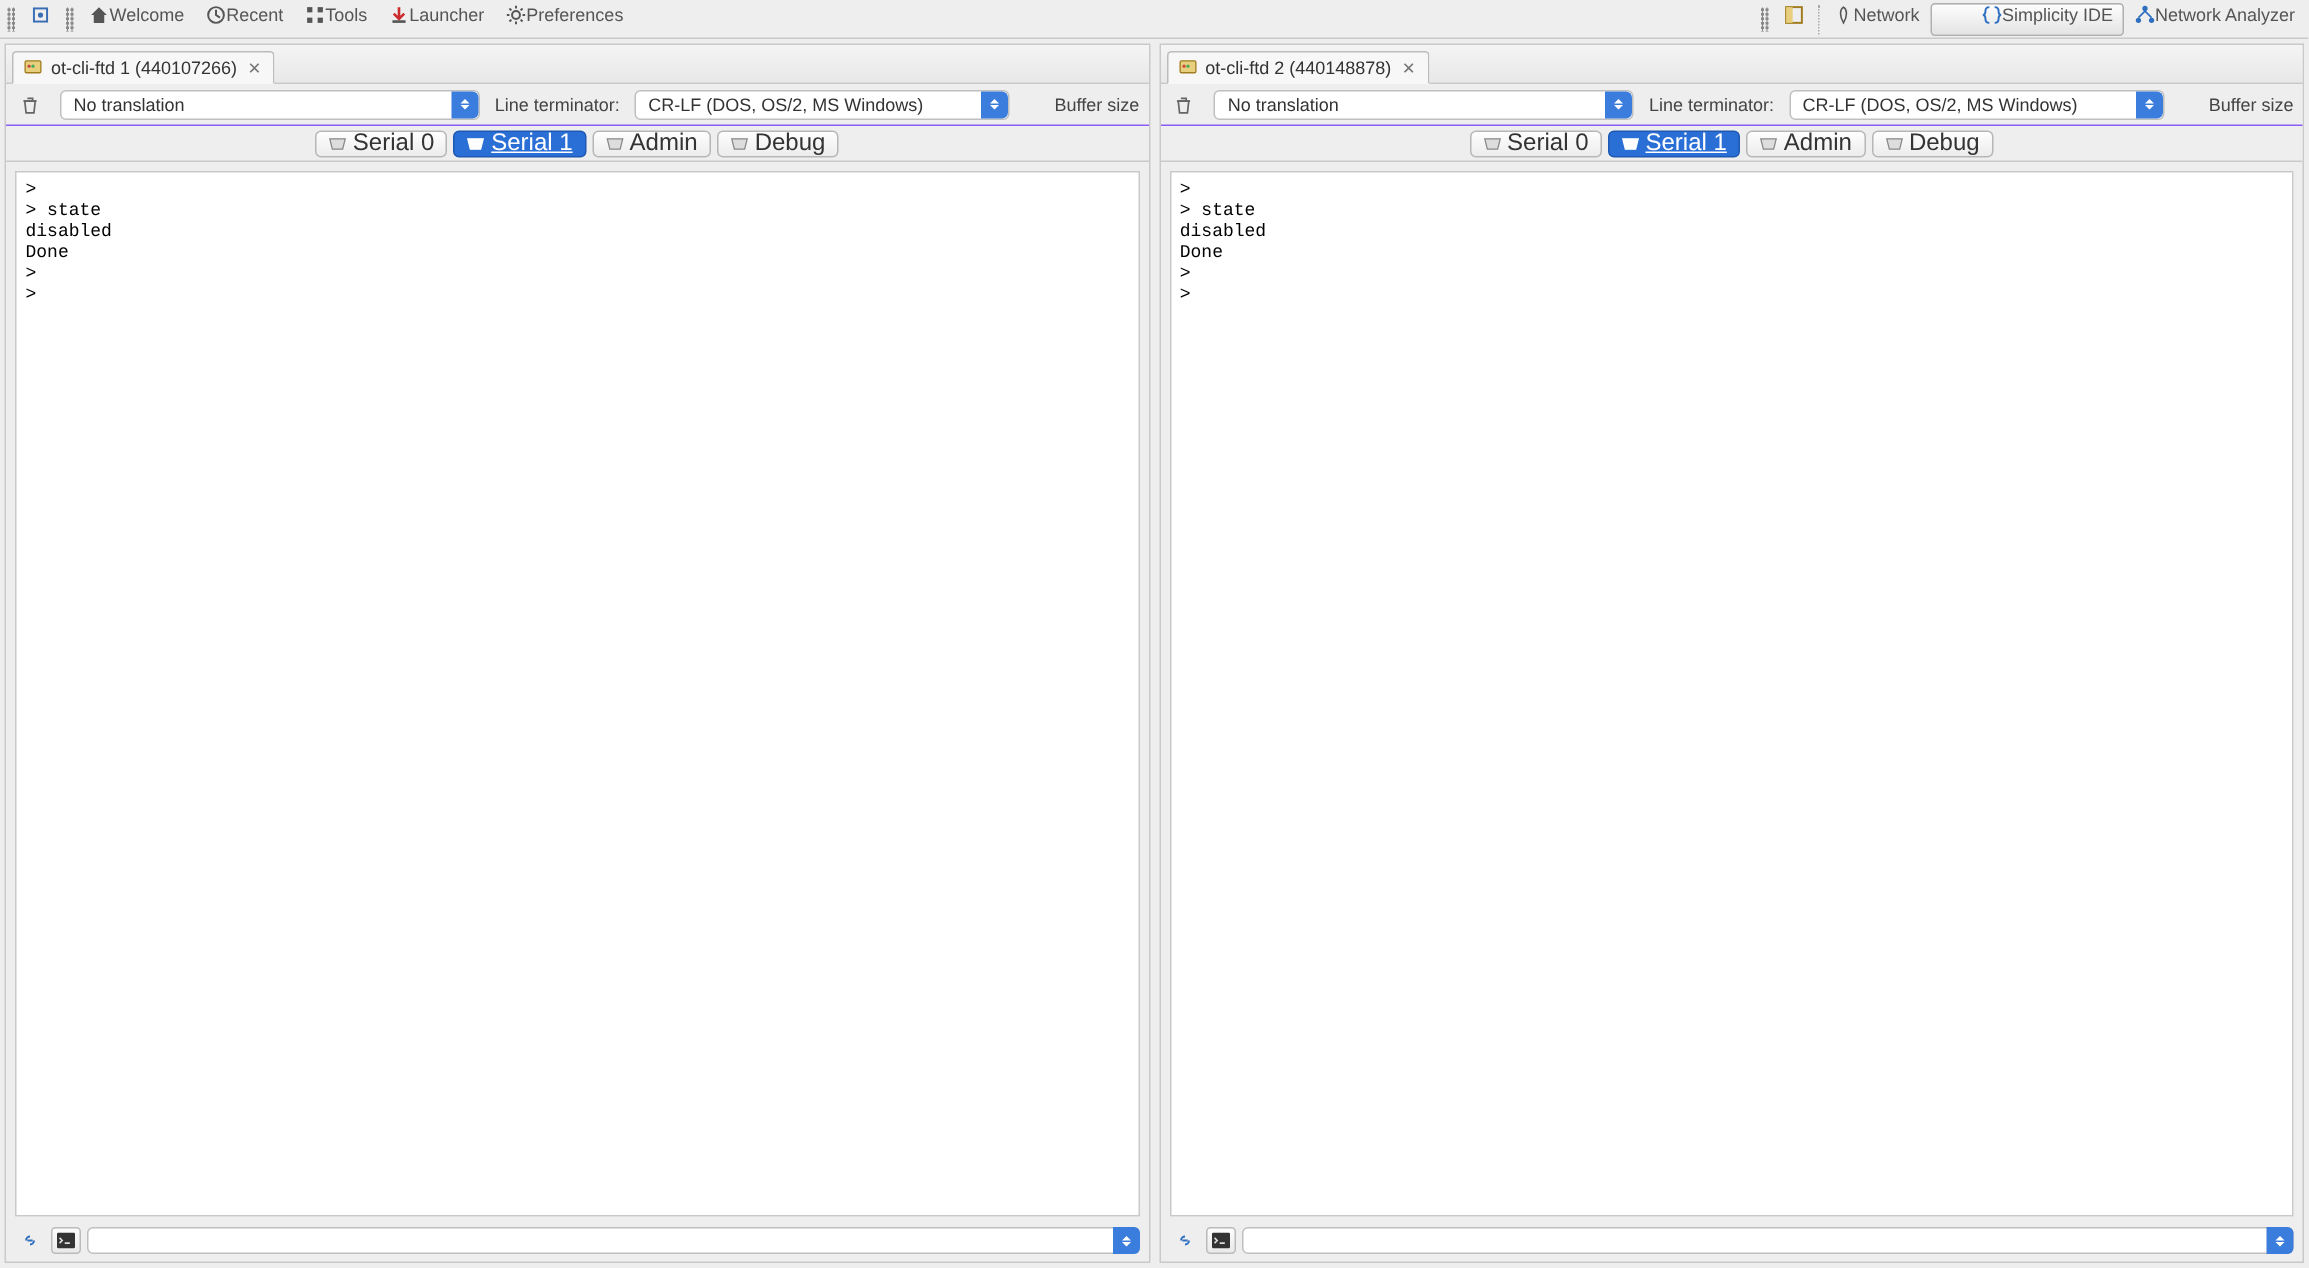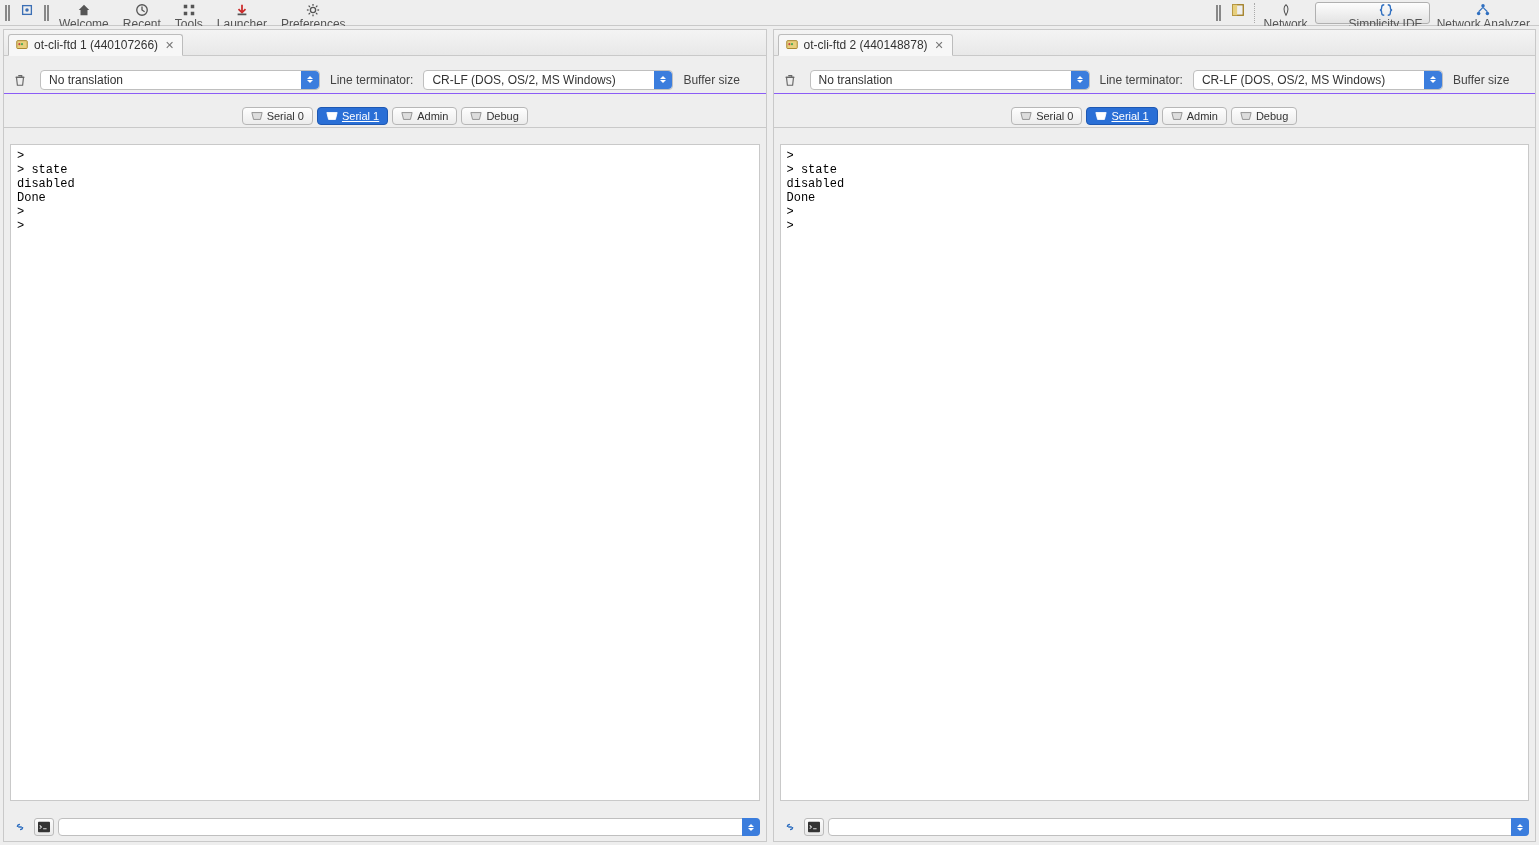--- a/index.html
+++ b/index.html
@@ -38,29 +38,28 @@
   }
   .tb-drag {
     display:flex; gap:1px; padding:0 3px;
   }
   .tb-drag span {
     width:2px; height:16px;
     background-image: radial-gradient(#888 1px, transparent 1px);
     background-size: 2px 3px;
   }
   .tb-btn {
-    display: flex; align-items:center;
+    display: flex; 
     height:22px;
     padding: 0 6px;
     gap:0;
     border:1px solid transparent;
     border-radius:3px;
     color:#555;
     cursor:default;
-    flex-direction:column;
   }
   .tb-btn.active-persp {
     background: linear-gradient(#fdfdfd,#e3e3e3);
     border:1px solid #b0b0b0;
     padding-left:33px;
   }
   .tb-btn svg, .tb-btn .glyph { width:14px; height:14px; flex-shrink:0; }
 
   
   .min-bar {
@@ -82,21 +81,20 @@
   }
   .pane {
     flex:1;
     display:flex;
     flex-direction:column;
     min-width:0;
     border:1px solid #c9c9c9;
     margin:3px;
     background:#eeeeee;
     position:relative;
-    gap:10px;
   }
 
   
   .tab-row {
     height:26px;
     background: linear-gradient(#f4f4f4,#e8e8e8);
     border-bottom:1px solid #c9c9c9;
     display:flex;
     align-items:flex-end;
     padding:0 4px;
@@ -164,39 +162,39 @@
   .mac-select .knob::after{
     content:""; width:0;height:0;
     border-left:3px solid transparent;
     border-right:3px solid transparent;
   }
   .mac-select .knob::before{ border-bottom:3px solid #fff; }
   .mac-select .knob::after{ border-top:3px solid #fff; }
   .sel-translation{ width:280px; }
   .sel-lineterm{ width:250px; }
   .cfg-label { color:#444; }
-  .cfg-tail { color:#444; }
+  .cfg-tail { color:#444;margin-left:20px; }
 
   
   .subtab-row {
     height:24px;
     background:#eeeeee;
     border-bottom:1px solid #c9c9c9;
     display:flex;
     align-items:center;
     justify-content:center;
     gap:0;
   }
   .subtab {
     height:18px;
     min-width:64px;
     padding:0 8px;
     display:flex; align-items:center; justify-content:center;
     gap:4px;
-    font-size:11px;
+    font-size:16px;
     color:#333;
     background:linear-gradient(#fefefe,#ececec);
     border:1px solid #b7b7b7;
     border-radius:4px;
     margin:0 2px;
   }
   .subtab.active {
     background:#2a6fd6;
     border-color:#1e58b2;
     color:#fff;

